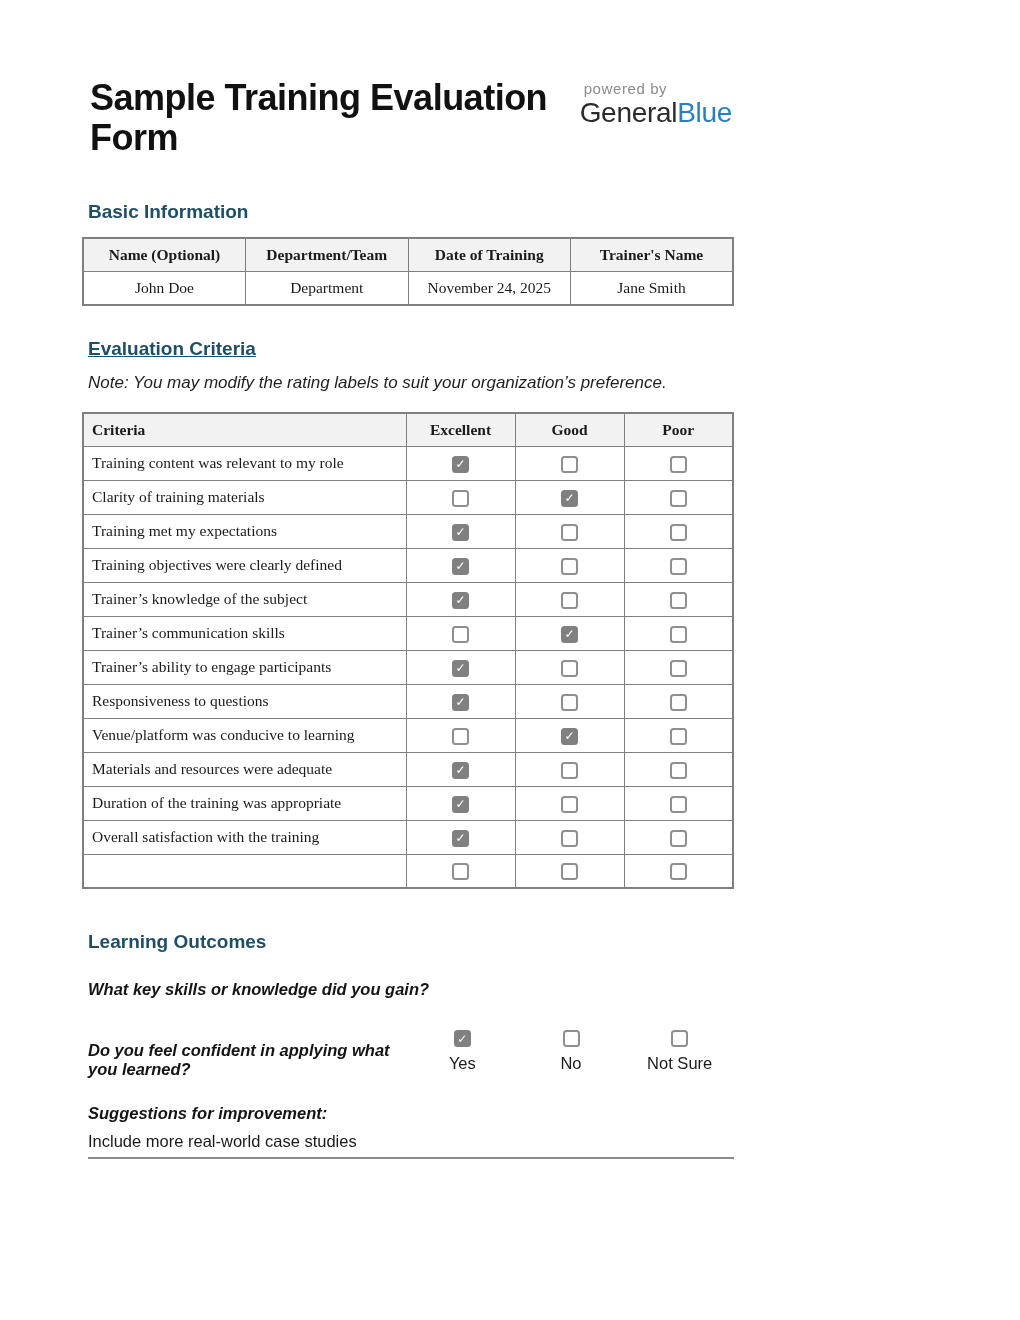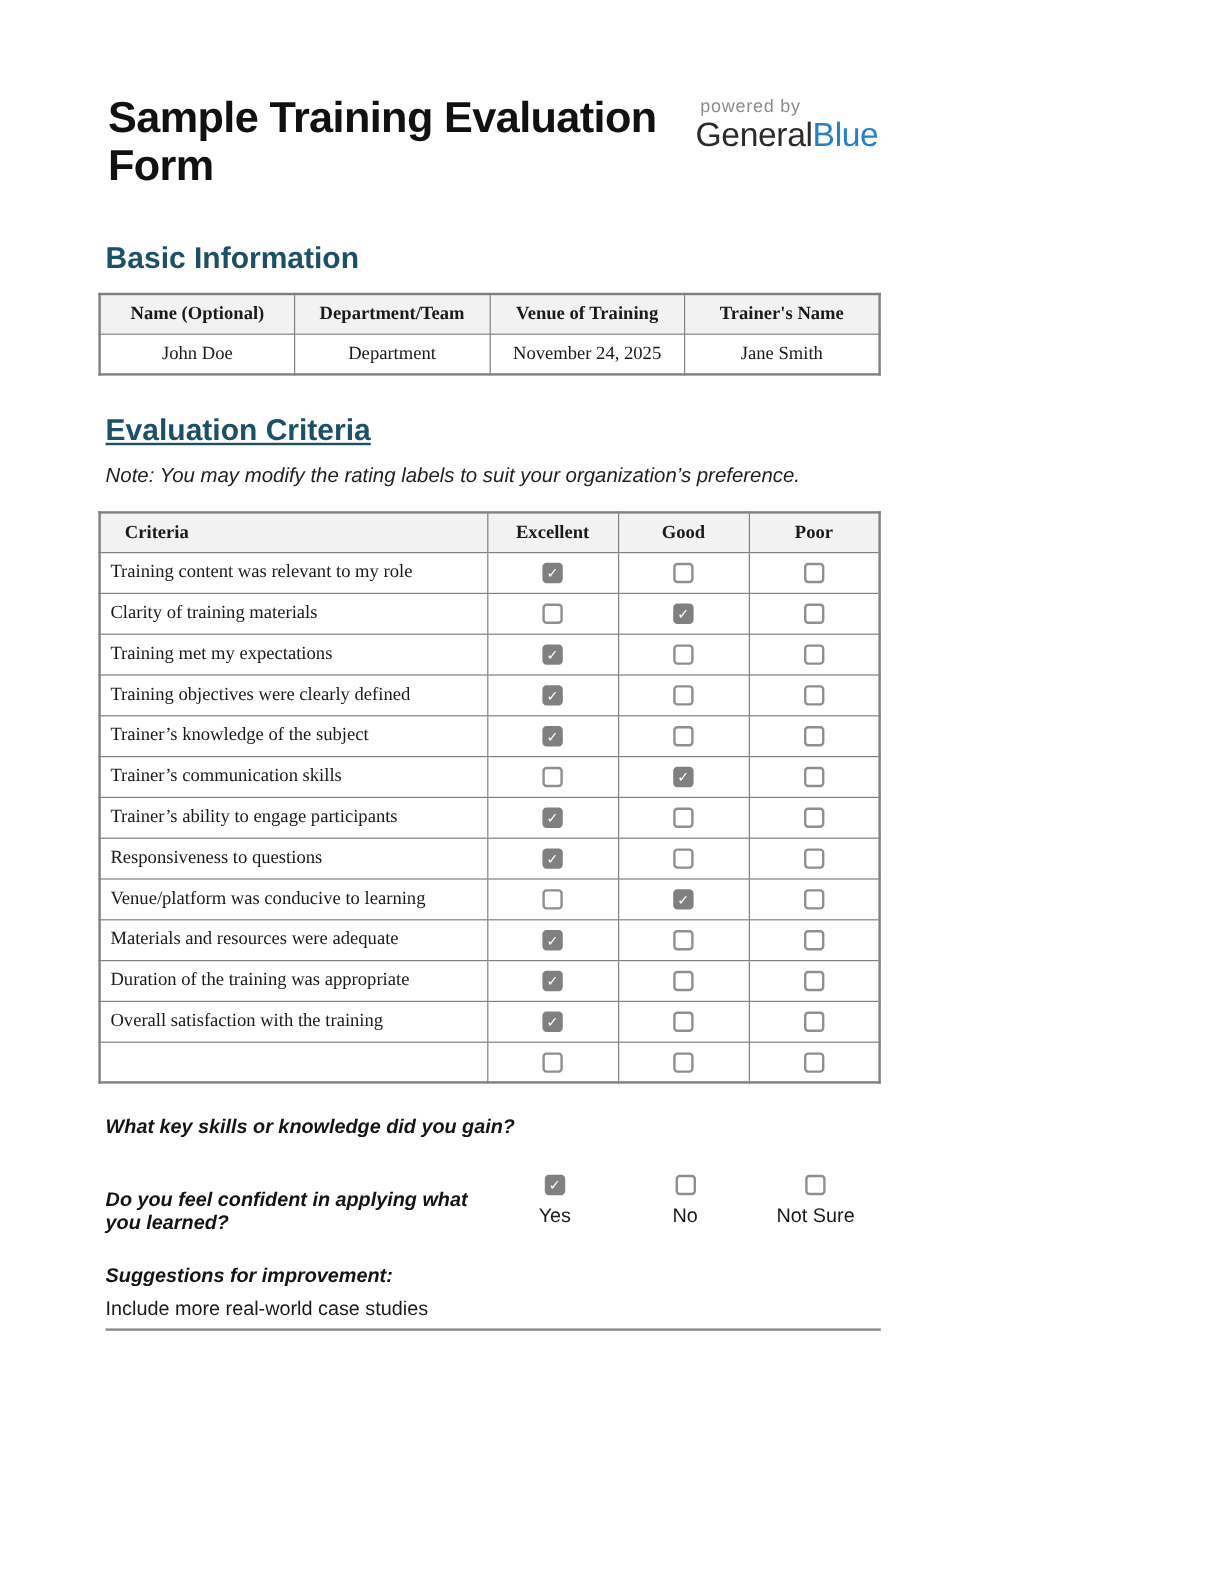--- a/index.html
+++ b/index.html
@@ -45,21 +45,21 @@
     color: #8c8c8c;
     letter-spacing: 0.6px;
     margin-bottom: 1px;
     padding-left: 4px;
   }
   .brand { font-size: 28px; letter-spacing: -0.3px; line-height: 1.1; }
   .brand .dark { color: #2b2b2b; }
   .brand .blue { color: var(--brand-blue); }
   
   .section-heading {
-    font-size: 25px;
+    font-size: 19px;
     font-weight: bold;
     color: var(--heading);
     margin-left: 6px;
   }
   .h-basic { margin-top: 44px; }
   .h-eval  { margin-top: 32px; text-decoration: underline; }
   .h-outcomes { margin-top: 42px; }
   
   table {
     border-collapse: collapse;
@@ -87,21 +87,21 @@
   .eval-note {
     font-style: italic;
     font-size: 17px;
     margin-top: 13px;
     margin-left: 6px;
     color: #1f1f1f;
   }
   .criteria-table { margin-top: 19px; }
   .criteria-table th.crit-head {
     text-align: left;
-    padding-left: 20px;
+    padding-left: 8px;
     font-size: 15.5px;
   }
   .criteria-table col.c-label { width: auto; }
   .criteria-table col.c-rate { width: 109px; }
   .criteria-table td.crit-label {
     text-align: left;
     padding-left: 8px;
   }
   .criteria-table td.cb-cell { text-align: center; }
   
@@ -173,21 +173,21 @@
       <div class="brand"><span class="dark">General</span><span class="blue">Blue</span></div>
     </div>
   </div>
 
   <h2 class="section-heading h-basic">Basic Information</h2>
   <table class="tbl basic-table">
     <thead>
       <tr>
         <th>Name (Optional)</th>
         <th>Department/Team</th>
-        <th>Venue of Training</th>
+        <th>Date of Training</th>
         <th>Trainer's Name</th>
       </tr>
     </thead>
     <tbody>
       <tr>
         <td>John Doe</td>
         <td>Department</td>
         <td>November 24, 2025</td>
         <td>Jane Smith</td>
       </tr>
@@ -286,20 +286,21 @@
         </tr>
         <tr>
           <td class="crit-label"></td>
           <td class="cb-cell"><span class="cb"></span></td>
           <td class="cb-cell"><span class="cb"></span></td>
           <td class="cb-cell"><span class="cb"></span></td>
         </tr>
       </tbody>
   </table>
 
+  <h2 class="section-heading h-outcomes">Learning Outcomes</h2>
 
   <p class="question q1">What key skills or knowledge did you gain?</p>
 
   <div class="confidence-row">
     <p class="question">Do you feel confident in applying what you learned?</p>
     <div class="options-grid">
         <div class="opt"><span class="cb checked">✓</span><div class="opt-label">Yes</div></div>
         <div class="opt"><span class="cb"></span><div class="opt-label">No</div></div>
         <div class="opt"><span class="cb"></span><div class="opt-label">Not Sure</div></div>
       </div>

